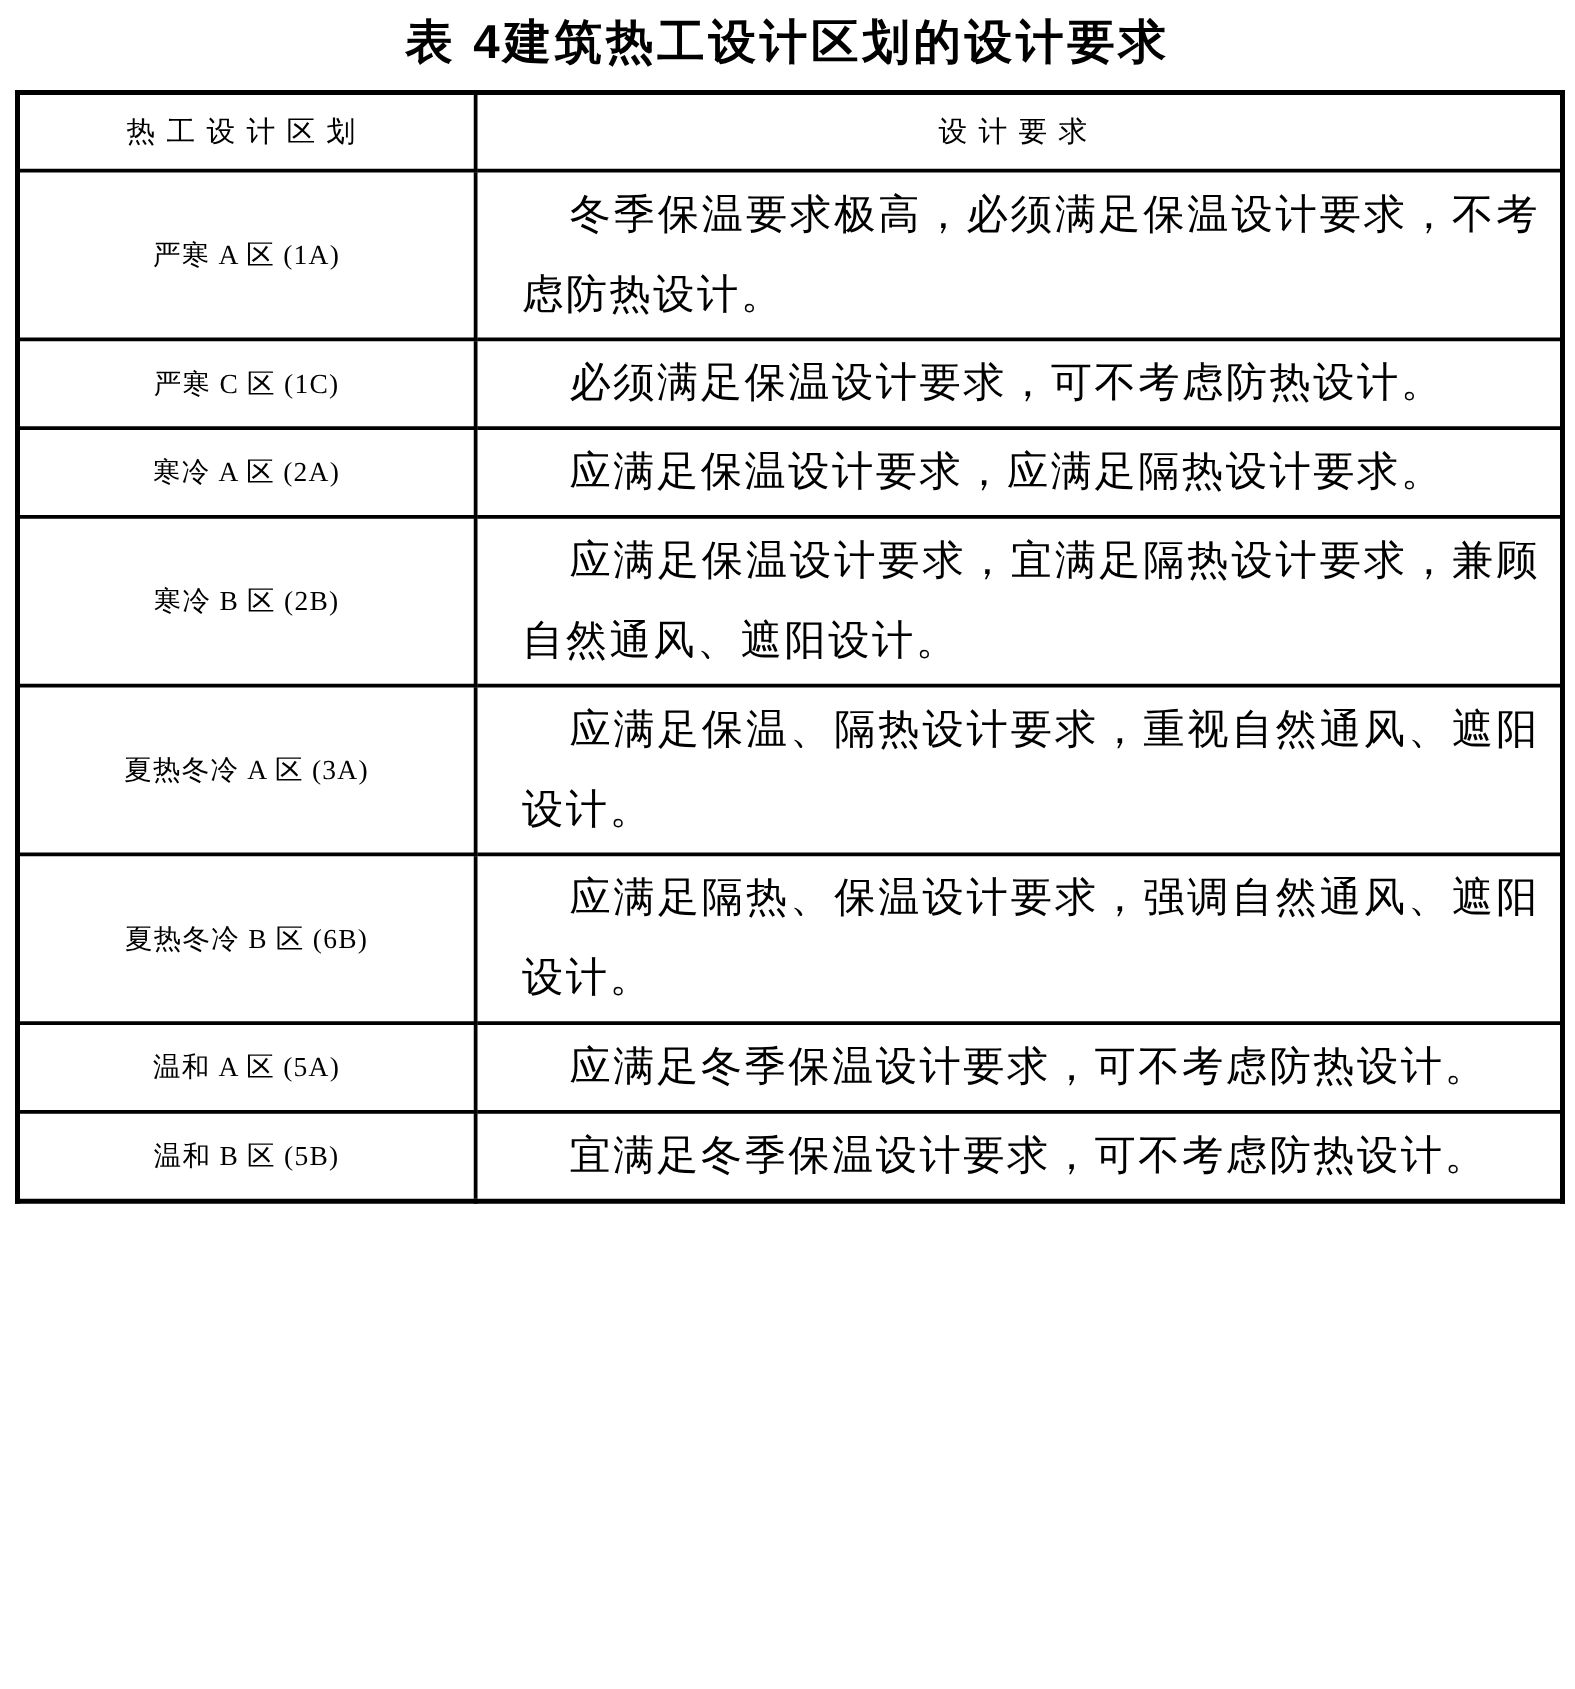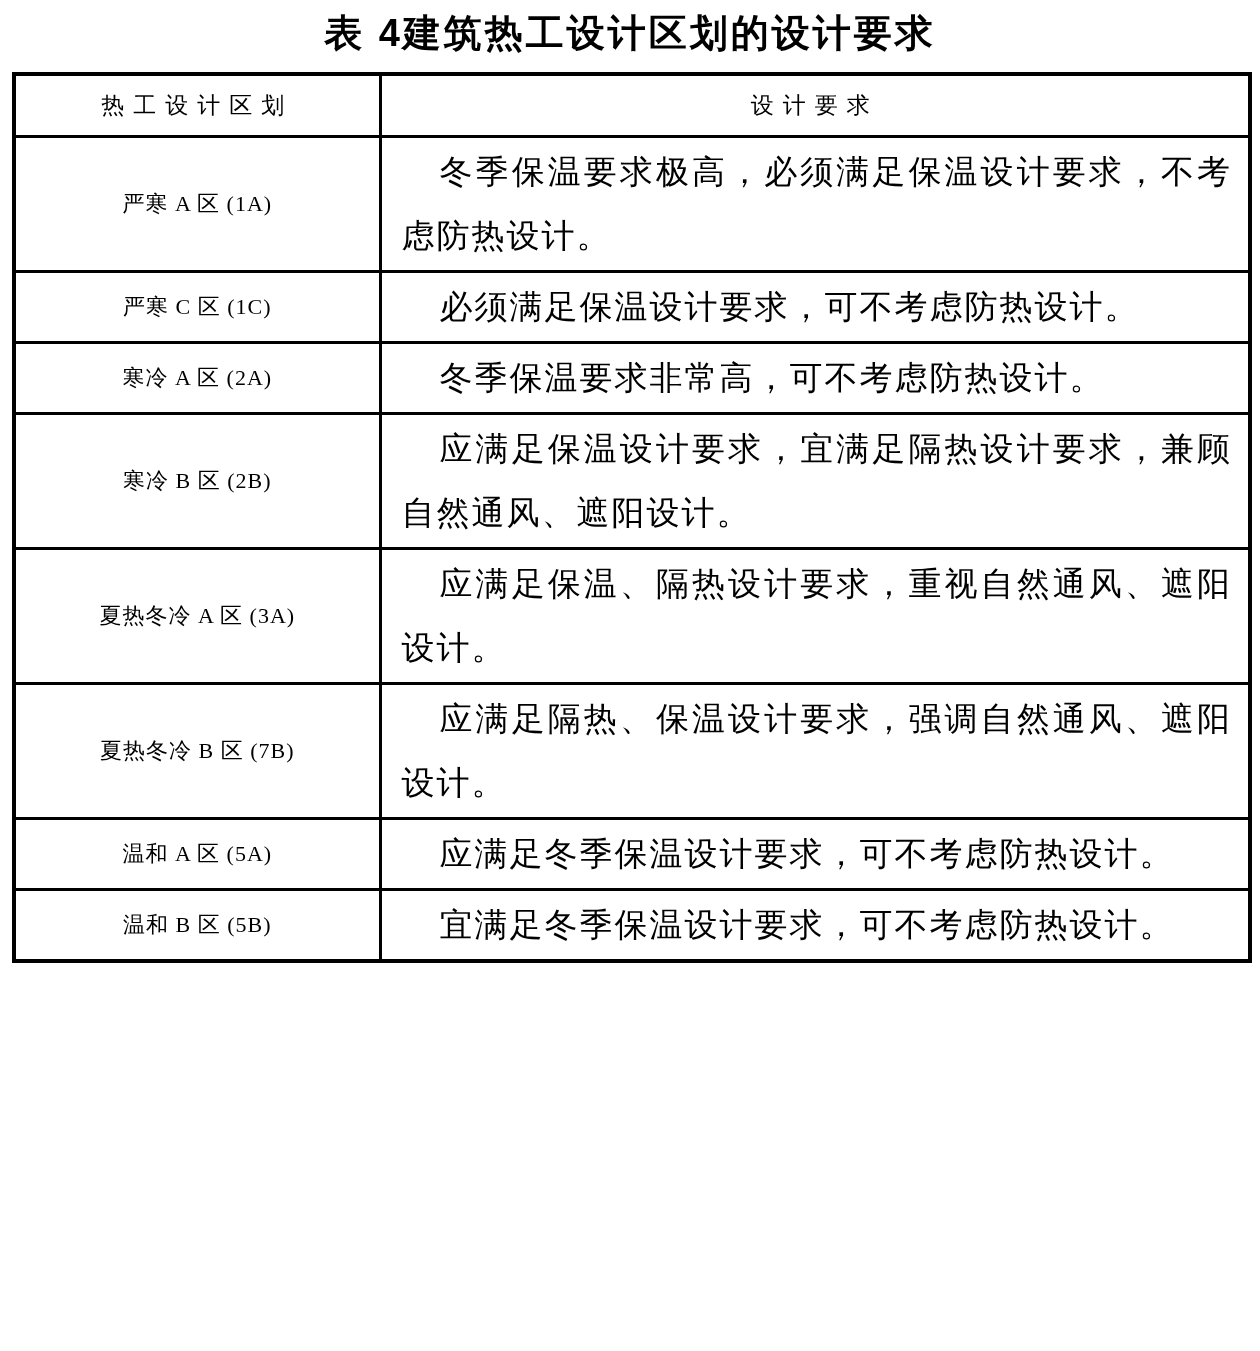--- a/index.html
+++ b/index.html
@@ -58,21 +58,21 @@
     padding: 0 4px;
   }
   td.req {
     vertical-align: middle;
     font-size: 33px;
     line-height: 64px;
     text-align: justify;
     text-justify: inter-character;
     text-indent: 38px;
     letter-spacing: 2px;
-    padding: 2px 16px 2px 20px;
+    padding: 2px 16px 2px 36px;
   }
 </style>
 </head>
 <body>
 
 <div class="doc-title">
   <span>表 4</span><span class="title-text">建筑热工设计区划的设计要求</span>
 </div>
 
 <table class="main">
@@ -90,32 +90,32 @@
     <tr class="tall">
       <td class="zone">严寒 A 区 (1A)</td>
       <td class="req">冬季保温要求极高，必须满足保温设计要求，不考虑防热设计。</td>
     </tr>
     <tr class="short">
       <td class="zone">严寒 C 区 (1C)</td>
       <td class="req">必须满足保温设计要求，可不考虑防热设计。</td>
     </tr>
     <tr class="short">
       <td class="zone">寒冷 A 区 (2A)</td>
-      <td class="req">冬季保温要求非常高，可不考虑防热设计。</td>
+      <td class="req">应满足保温设计要求，应满足隔热设计要求。</td>
     </tr>
     <tr class="tall">
       <td class="zone">寒冷 B 区 (2B)</td>
       <td class="req">应满足保温设计要求，宜满足隔热设计要求，兼顾自然通风、遮阳设计。</td>
     </tr>
     <tr class="tall">
       <td class="zone">夏热冬冷 A 区 (3A)</td>
       <td class="req">应满足保温、隔热设计要求，重视自然通风、遮阳设计。</td>
     </tr>
     <tr class="tall">
-      <td class="zone">夏热冬冷 B 区 (7B)</td>
+      <td class="zone">夏热冬冷 B 区 (6B)</td>
       <td class="req">应满足隔热、保温设计要求，强调自然通风、遮阳设计。</td>
     </tr>
     <tr class="short">
       <td class="zone">温和 A 区 (5A)</td>
       <td class="req">应满足冬季保温设计要求，可不考虑防热设计。</td>
     </tr>
     <tr class="short">
       <td class="zone">温和 B 区 (5B)</td>
       <td class="req">宜满足冬季保温设计要求，可不考虑防热设计。</td>
     </tr>

